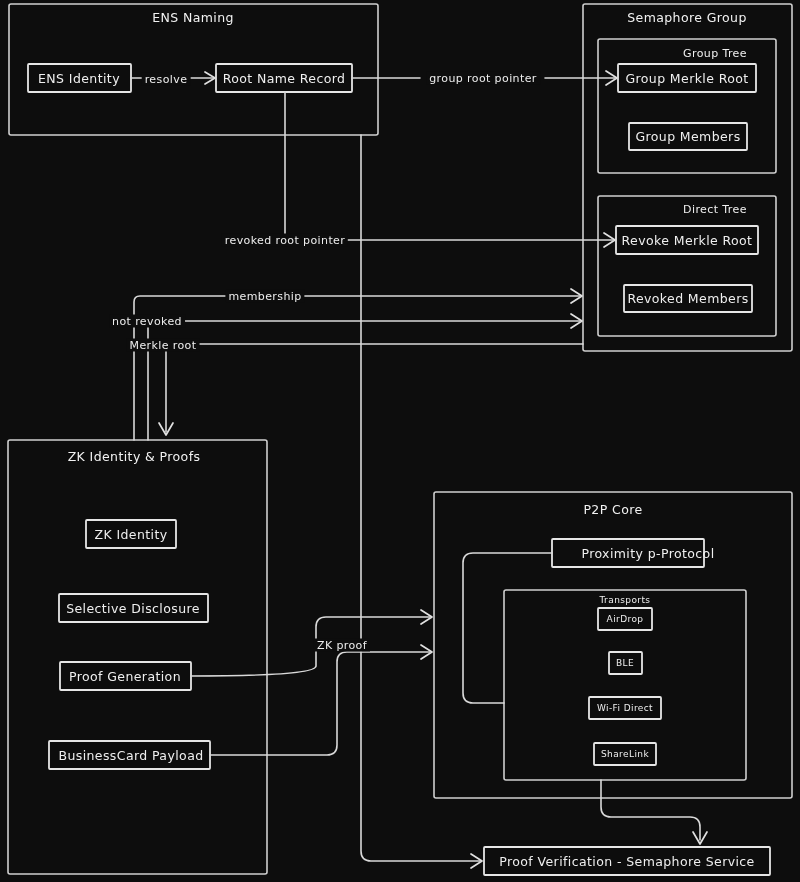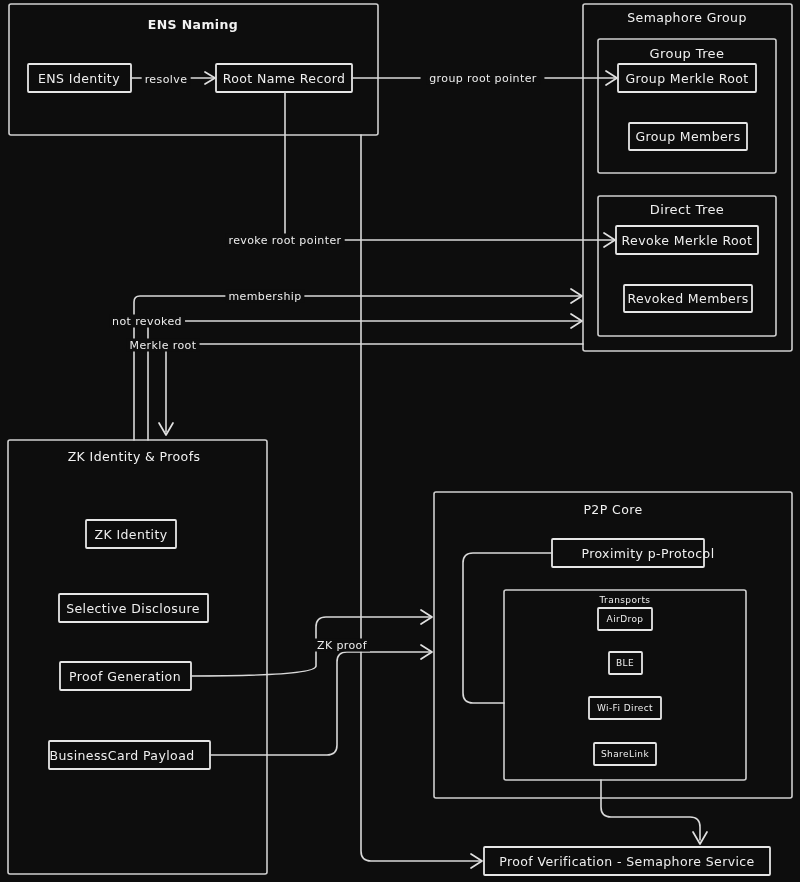--- a/index.html
+++ b/index.html
@@ -62,22 +62,23 @@
     font-size: 12.5px;
     text-align: center;
     transform: translate(-50%, -50%);
   }
   .group-title {
     font-size: 12.5px;
     transform: translate(-50%, -50%);
     color: #f2f2f2;
   }
   .small-title {
-    font-size: 13px;
-    transform: translate(-50%, -50%);
+    font-size: 11px;
+    transform: translate(-50%, -50%);
+    margin-left: 28px;
   }
   .tiny-label {
     font-size: 9px;
     transform: translate(-50%, -50%);
   }
   .edge-label {
     font-size: 11px;
     transform: translate(-50%, -50%);
     background: #0d0d0d;
     padding: 0 3px;
@@ -164,49 +165,49 @@
     <path class="stroke" d="M361,135 L361,851 Q361,861 371,861 L480,861"></path>
     <path class="arrowhead" d="M471,854 L482,861 L471,868"></path>
 
     <path class="stroke" d="M552,553 L473,553 Q463,553 463,563 L463,693 Q463,703 473,703 L504,703"></path>
 
     <path class="stroke" d="M601,780 L601,807 Q601,817 611,817 L690,817 Q700,817 700,827 L700,840"></path>
     <path class="arrowhead" d="M693,832 L700,844 L707,832"></path>
 
   </svg>
 
-  <div class="lbl group-title" style="left:193px; top:24px;font-weight:bold;">ENS Naming</div>
+  <div class="lbl group-title" style="left:193px; top:17px;">ENS Naming</div>
   <div class="lbl group-title" style="left:687px; top:17px;">Semaphore Group</div>
   <div class="lbl small-title" style="left:687px; top:53px;">Group Tree</div>
   <div class="lbl small-title" style="left:687px; top:209px;">Direct Tree</div>
   <div class="lbl group-title" style="left:134px; top:456px;">ZK Identity &amp; Proofs</div>
   <div class="lbl group-title" style="left:613px; top:509px;">P2P Core</div>
   <div class="lbl tiny-label" style="left:625px; top:600px;">Transports</div>
 
   <div class="lbl node-label" style="left:79px; top:78px;">ENS Identity</div>
   <div class="lbl node-label" style="left:284px; top:78px;">Root Name Record</div>
   <div class="lbl node-label" style="left:687px; top:78px;">Group Merkle Root</div>
   <div class="lbl node-label" style="left:688px; top:136px;">Group Members</div>
   <div class="lbl node-label" style="left:687px; top:240px;">Revoke Merkle Root</div>
   <div class="lbl node-label" style="left:688px; top:298px;">Revoked Members</div>
 
   <div class="lbl node-label" style="left:131px; top:534px;">ZK Identity</div>
   <div class="lbl node-label" style="left:133px; top:608px;">Selective Disclosure</div>
   <div class="lbl node-label" style="left:125px; top:676px;">Proof Generation</div>
-  <div class="lbl node-label" style="left:122px; top:755px;">BusinessCard Payload</div>
+  <div class="lbl node-label" style="left:131px; top:755px;">BusinessCard Payload</div>
 
   <div class="lbl node-label" style="left:628px; top:553px;margin-left:20px;">Proximity p-Protocol</div>
   <div class="lbl tiny-label" style="left:625px; top:619px;">AirDrop</div>
   <div class="lbl tiny-label" style="left:625px; top:663px;">BLE</div>
   <div class="lbl tiny-label" style="left:625px; top:708px;">Wi-Fi Direct</div>
   <div class="lbl tiny-label" style="left:625px; top:754px;">ShareLink</div>
 
   <div class="lbl node-label" style="left:627px; top:861px;">Proof Verification - Semaphore Service</div>
 
   <div class="lbl edge-label" style="left:166px; top:79px;">resolve</div>
   <div class="lbl edge-label" style="left:483px; top:78px;">group root pointer</div>
-  <div class="lbl edge-label" style="left:285px; top:240px;">revoke root pointer</div>
+  <div class="lbl edge-label" style="left:285px; top:240px;">revoked root pointer</div>
   <div class="lbl edge-label" style="left:265px; top:296px;">membership</div>
   <div class="lbl edge-label" style="left:147px; top:321px;">not revoked</div>
   <div class="lbl edge-label" style="left:163px; top:345px;">Merkle root</div>
   <div class="lbl edge-label" style="left:323px; top:645px;margin-left:19px;">ZK proof</div>
 
 </div>
 
 </body></html>

